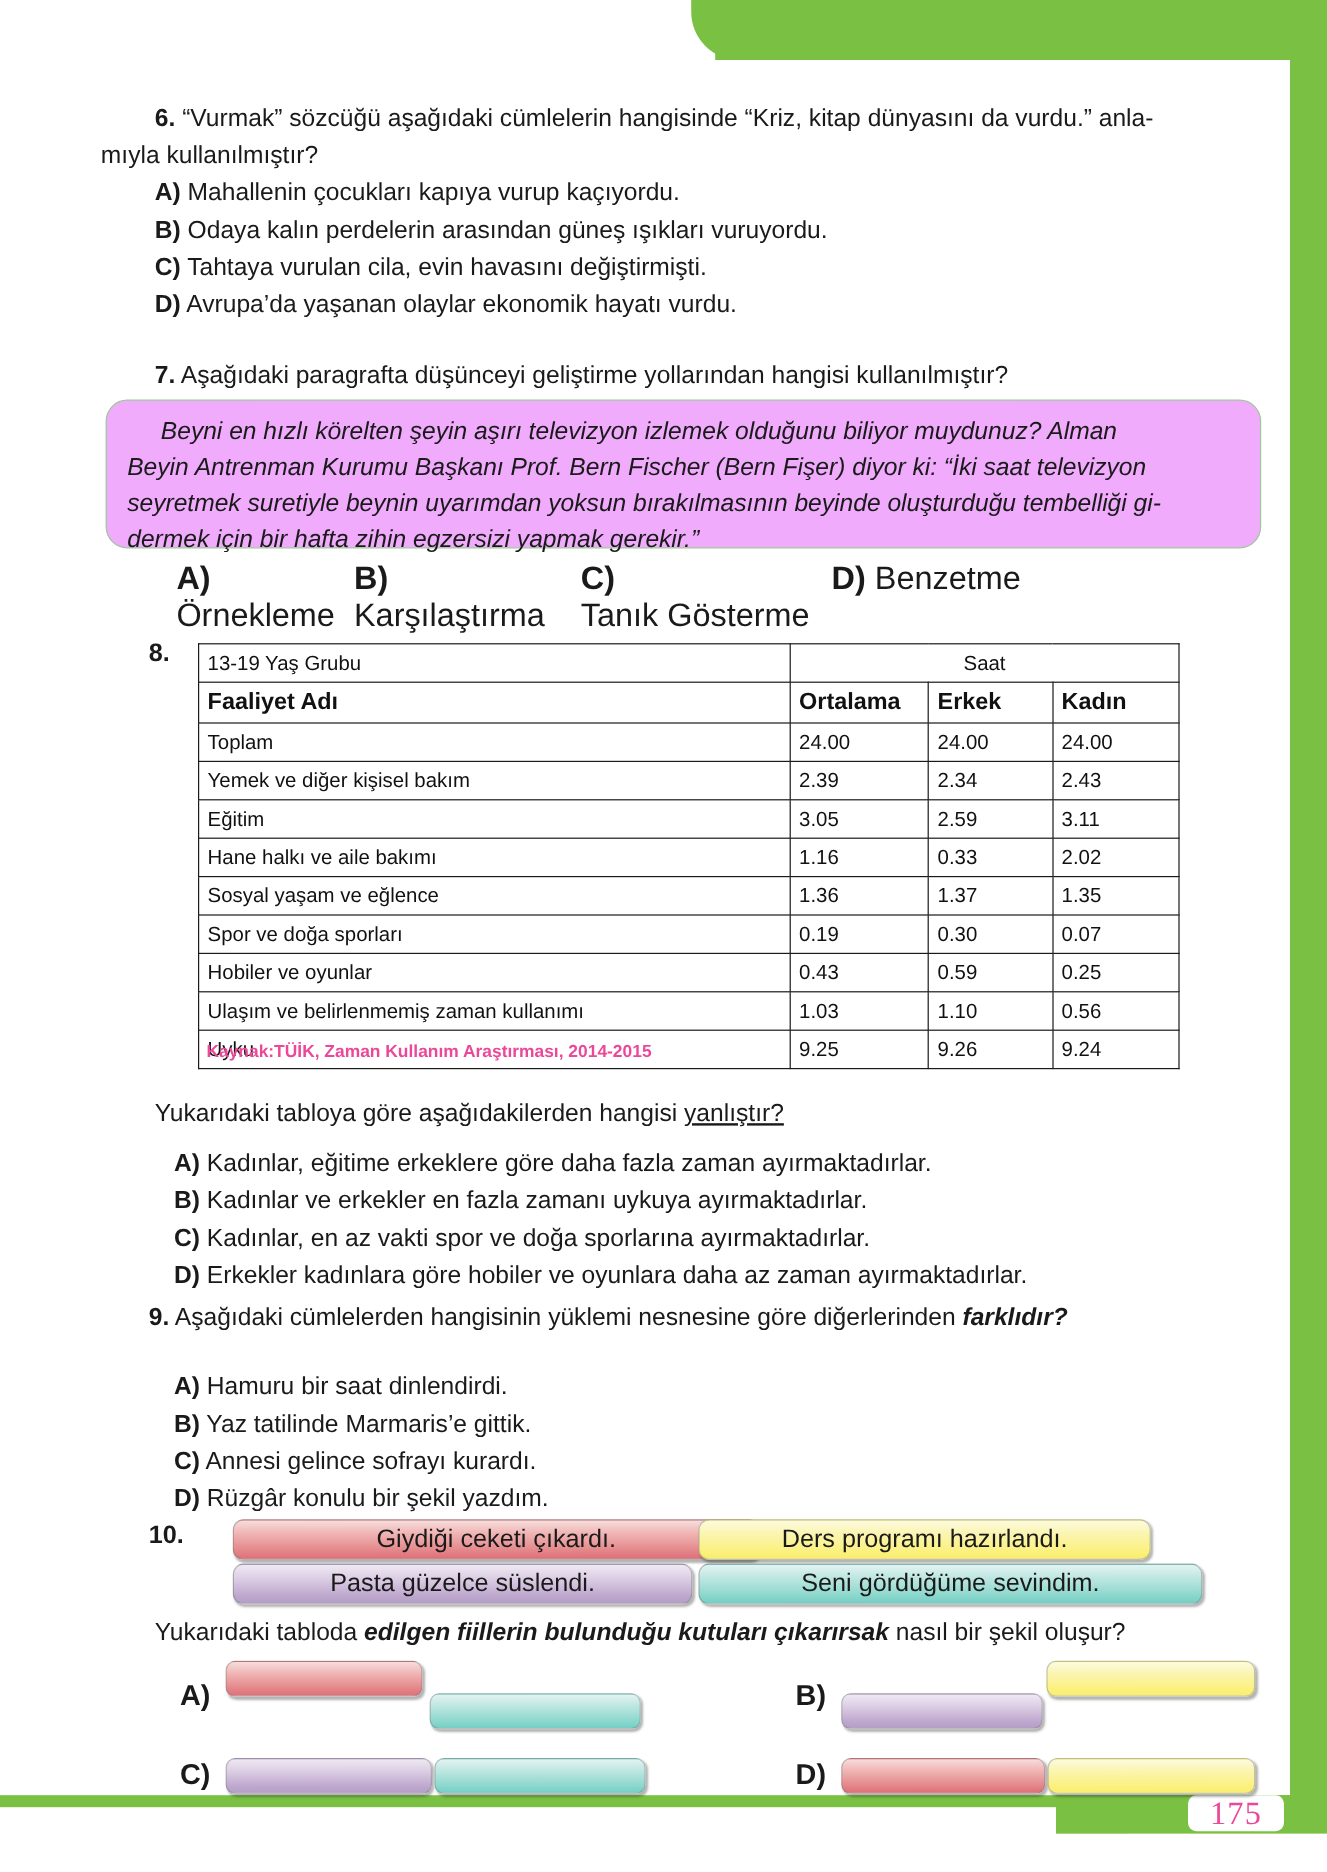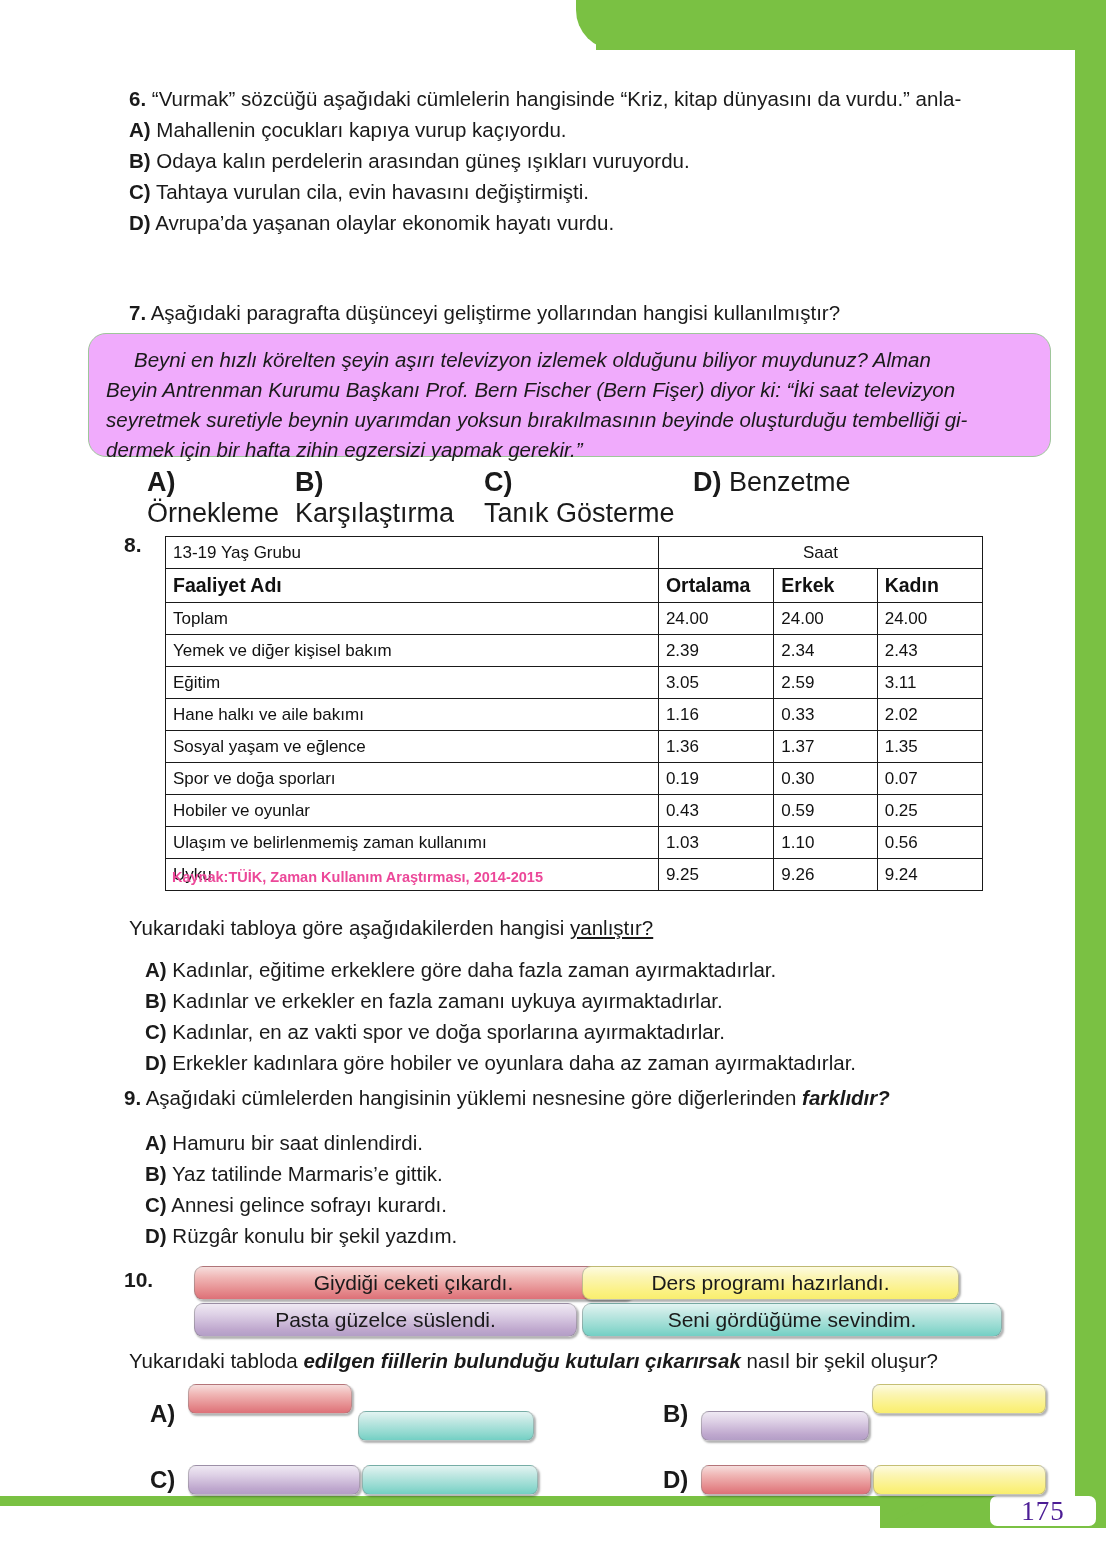--- a/index.html
+++ b/index.html
@@ -45,25 +45,25 @@
   }
   .green-bottom-wedge{
     position:absolute;
     left:880px;bottom:32px;width:60px;height:32px;
     background:#7ac143;
     clip-path:polygon(100% 0,100% 100%,0 100%);
   }
   .page-number{
     position:absolute;
     left:990px;bottom:34px;
-    width:106px;height:30px;
+    width:80px;height:30px;
     background:#ffffff;
     border-radius:7px;
     display:flex;align-items:center;justify-content:center;
-    font-size:27px;color:#4c1d95;
+    font-size:27px;color:#ec4899;
     font-family:"Liberation Serif", serif;
     letter-spacing:1px;
   }
 
   
   .q-block{position:absolute;}
   .q-stem{
     font-size:20.5px;line-height:31px;
     text-align:justify;
   }
@@ -175,20 +175,21 @@
   <div class="green-bottom-bar"></div>
   <div class="green-bottom-block"></div>
   <div class="green-bottom-wedge"></div>
   <div class="page-number">175</div>
 
   <div class="q-block" style="left:84px;top:83px;width:960px;">
     <div class="q-stem indent">
       <span class="q-num">6.</span>
       <span>“Vurmak”  sözcüğü aşağıdaki cümlelerin hangisinde “Kriz, kitap dünyasını da vurdu.” anla-</span>
     </div>
+    <div class="q-stem" style="text-indent:0;">mıyla kullanılmıştır?</div>
     <div class="opt">
       <b>A)</b>
       <span>Mahallenin çocukları kapıya vurup kaçıyordu.</span>
     </div>
     <div class="opt">
       <b>B)</b>
       <span>Odaya kalın perdelerin arasından güneş ışıkları vuruyordu.</span>
     </div>
     <div class="opt">
       <b>C)</b>
@@ -325,21 +326,21 @@
     <div class="opt" style="margin-left:16px;">
       <b>D)</b>
       <span>Erkekler kadınlara göre hobiler ve oyunlara daha az zaman ayırmaktadırlar.</span>
     </div>
   </div>
 
   <div class="q-block" style="left:124px;top:1082px;width:930px;">
     <div class="q-stem">
       <span class="q-num">9.</span><span> Aşağıdaki cümlelerden hangisinin yüklemi nesnesine göre diğerlerinden </span><span class="ital-bold">farklıdır?</span>
     </div>
-    <div class="opt" style="margin-left:21px;margin-top:14px;">
+    <div class="opt" style="margin-left:21px;margin-top:27px;">
       <b>A)</b>
       <span>Hamuru bir saat dinlendirdi.</span>
     </div>
     <div class="opt" style="margin-left:21px;">
       <b>B)</b>
       <span>Yaz tatilinde Marmaris’e gittik.</span>
     </div>
     <div class="opt" style="margin-left:21px;">
       <b>C)</b>
       <span>Annesi gelince sofrayı kurardı.</span>

